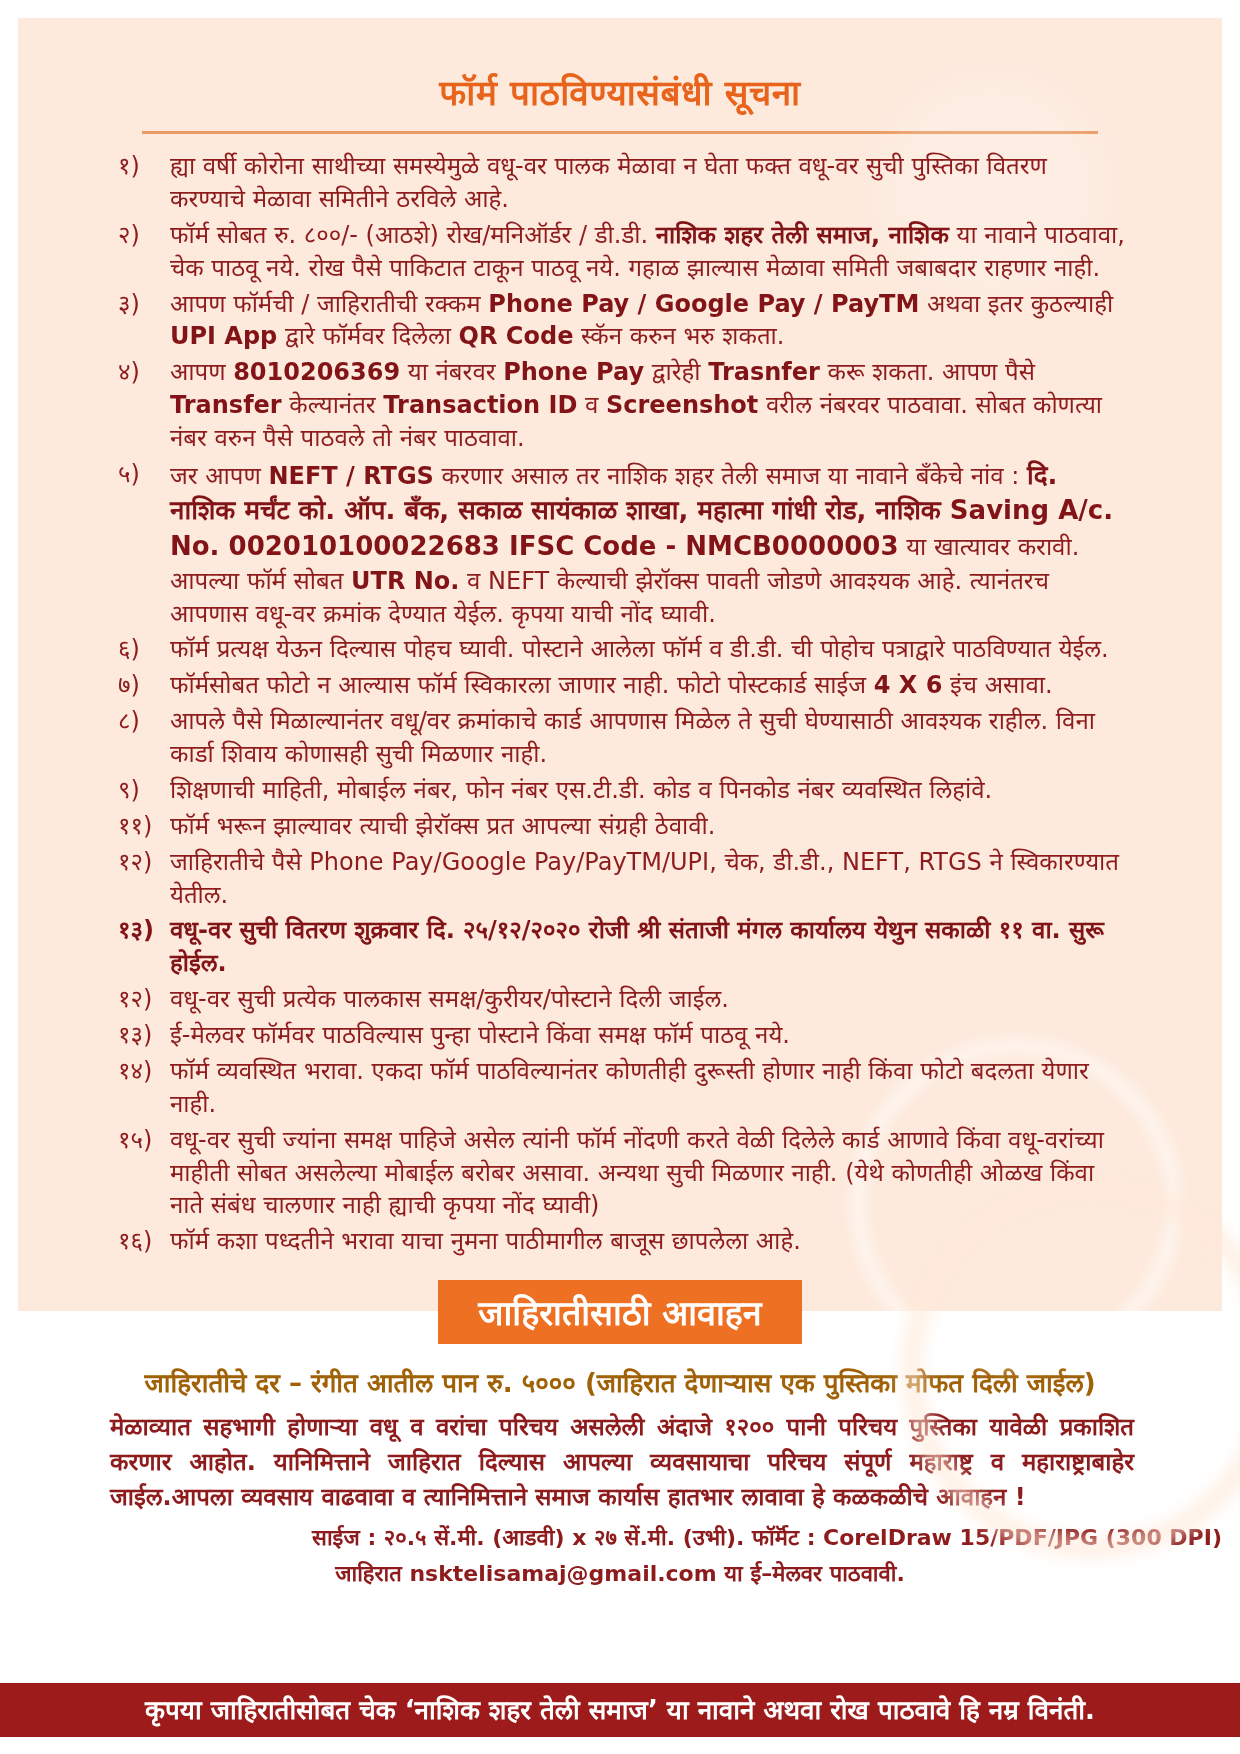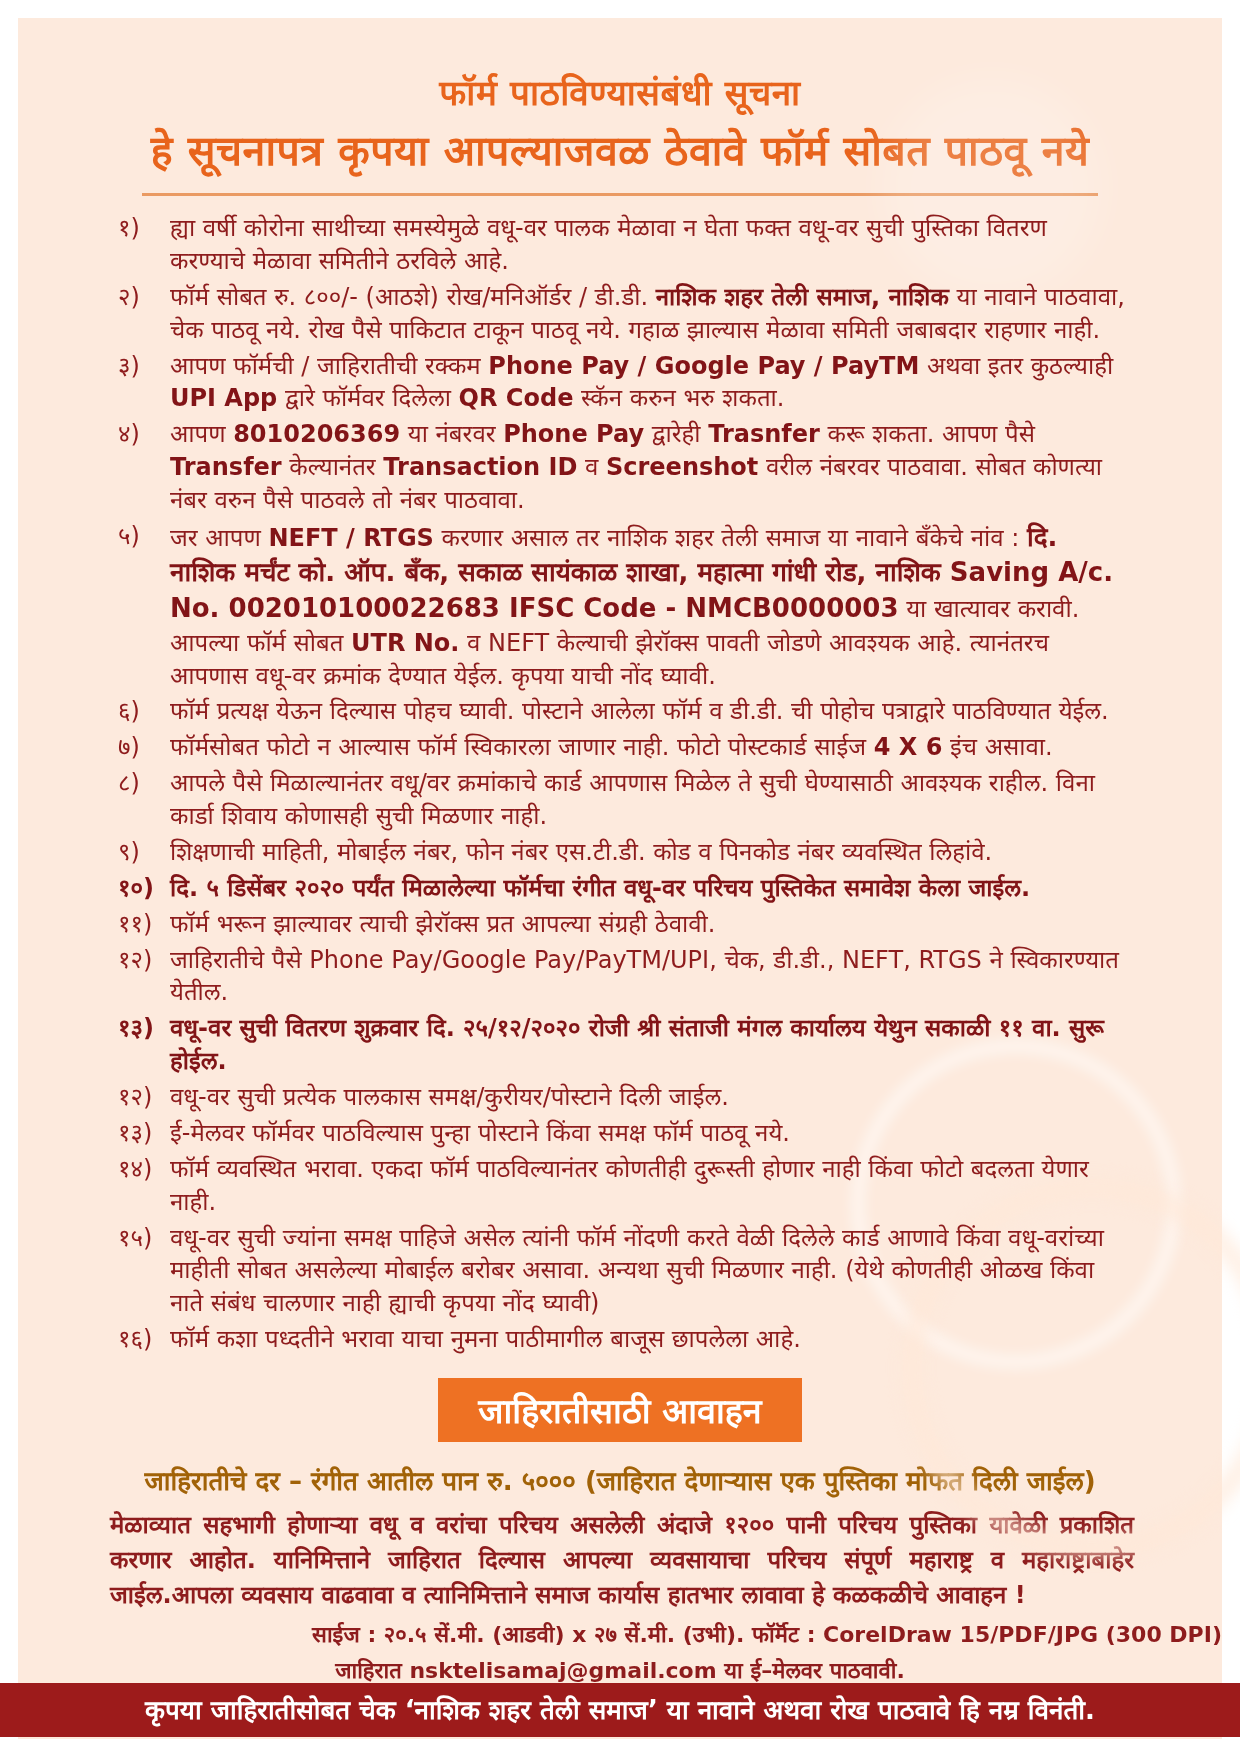--- a/index.html
+++ b/index.html
@@ -2,21 +2,21 @@
 <html lang="mr"><head>
 <meta charset="utf-8">
 <style>
   html,body{margin:0;padding:0;}
   body{
     width:1240px;height:1754px;position:relative;overflow:hidden;
     background:#ffffff;
     font-family:"DejaVu Sans","Liberation Sans",sans-serif;
   }
   .page{
-    position:absolute;left:18px;top:18px;width:1204px;height:1721px;
+    position:absolute;left:18px;top:18px;width:1204px;height:1293px;
     background:
       radial-gradient(ellipse 480px 330px at 92% 0%,  rgba(243,166,108,.60), rgba(243,166,108,0) 70%),
       radial-gradient(ellipse 520px 400px at 2% 2%,   rgba(247,196,158,.55), rgba(247,196,158,0) 70%),
       radial-gradient(ellipse 620px 520px at 102% 74%, rgba(244,176,130,.50), rgba(244,176,130,0) 72%),
       radial-gradient(ellipse 500px 300px at 70% 100%, rgba(246,190,150,.35), rgba(246,190,150,0) 70%),
       linear-gradient(180deg,#fae0cc 0%,#fde9db 22%,#fdeee3 55%,#fcе9dc 75%,#fbe6d6 100%);
     background-color:#fdeadd;
   }
   .watermark{position:absolute;border-radius:50%;pointer-events:none;}
   .wm-bangle1{right:40px;top:1020px;width:300px;height:300px;border:16px solid rgba(255,255,255,.45);filter:blur(6px);}
@@ -71,21 +71,20 @@
 </style>
 </head>
 <body>
 
 <div class="page">
   <div class="watermark wm-floral"></div>
   <div class="watermark wm-bangle1"></div>
   <div class="watermark wm-bangle2"></div>
 
   <h1 class="title1">फॉर्म पाठविण्यासंबंधी सूचना</h1>
-  <h2 class="title2">हे सूचनापत्र कृपया आपल्याजवळ ठेवावे फॉर्म सोबत पाठवू नये</h2>
   <hr class="divider">
 
   <div class="list">
       <div class="item">
         <span class="num">१)</span>
         <span class="txt"><span>ह्या वर्षी कोरोना साथीच्या समस्येमुळे वधू-वर पालक मेळावा न घेता फक्त वधू-वर सुची पुस्तिका वितरण करण्याचे मेळावा समितीने ठरविले आहे.</span></span>
       </div>
       <div class="item">
         <span class="num">२)</span>
         <span class="txt"><span>फॉर्म सोबत रु. ८००/- (आठशे) रोख/मनिऑर्डर / डी.डी. </span><span class="b">नाशिक शहर तेली समाज, नाशिक</span><span> या नावाने पाठवावा, चेक पाठवू नये. रोख पैसे पाकिटात टाकून पाठवू नये. गहाळ झाल्यास मेळावा समिती जबाबदार राहणार नाही.</span></span>
@@ -110,24 +109,20 @@
         <span class="num">७)</span>
         <span class="txt"><span>फॉर्मसोबत फोटो न आल्यास फॉर्म स्विकारला जाणार नाही. फोटो पोस्टकार्ड साईज </span><span class="b">4 X 6</span><span> इंच असावा.</span></span>
       </div>
       <div class="item">
         <span class="num">८)</span>
         <span class="txt"><span>आपले पैसे मिळाल्यानंतर वधू/वर क्रमांकाचे कार्ड आपणास मिळेल ते सुची घेण्यासाठी आवश्यक राहील. विना कार्डा शिवाय कोणासही सुची मिळणार नाही.</span></span>
       </div>
       <div class="item">
         <span class="num">९)</span>
         <span class="txt"><span>शिक्षणाची माहिती, मोबाईल नंबर, फोन नंबर एस.टी.डी. कोड व पिनकोड नंबर व्यवस्थित लिहांवे.</span></span>
-      </div>
-      <div class="item bold-item">
-        <span class="num">१०)</span>
-        <span class="txt"><span class="b">दि. ५ डिसेंबर २०२० पर्यंत मिळालेल्या फॉर्मचा रंगीत वधू-वर परिचय पुस्तिकेत समावेश केला जाईल.</span></span>
       </div>
       <div class="item">
         <span class="num">११)</span>
         <span class="txt"><span>फॉर्म भरून झाल्यावर त्याची झेरॉक्स प्रत आपल्या संग्रही ठेवावी.</span></span>
       </div>
       <div class="item">
         <span class="num">१२)</span>
         <span class="txt"><span>जाहिरातीचे पैसे Phone Pay/Google Pay/PayTM/UPI, चेक, डी.डी., NEFT, RTGS ने स्विकारण्यात येतील.</span></span>
       </div>
       <div class="item bold-item">

